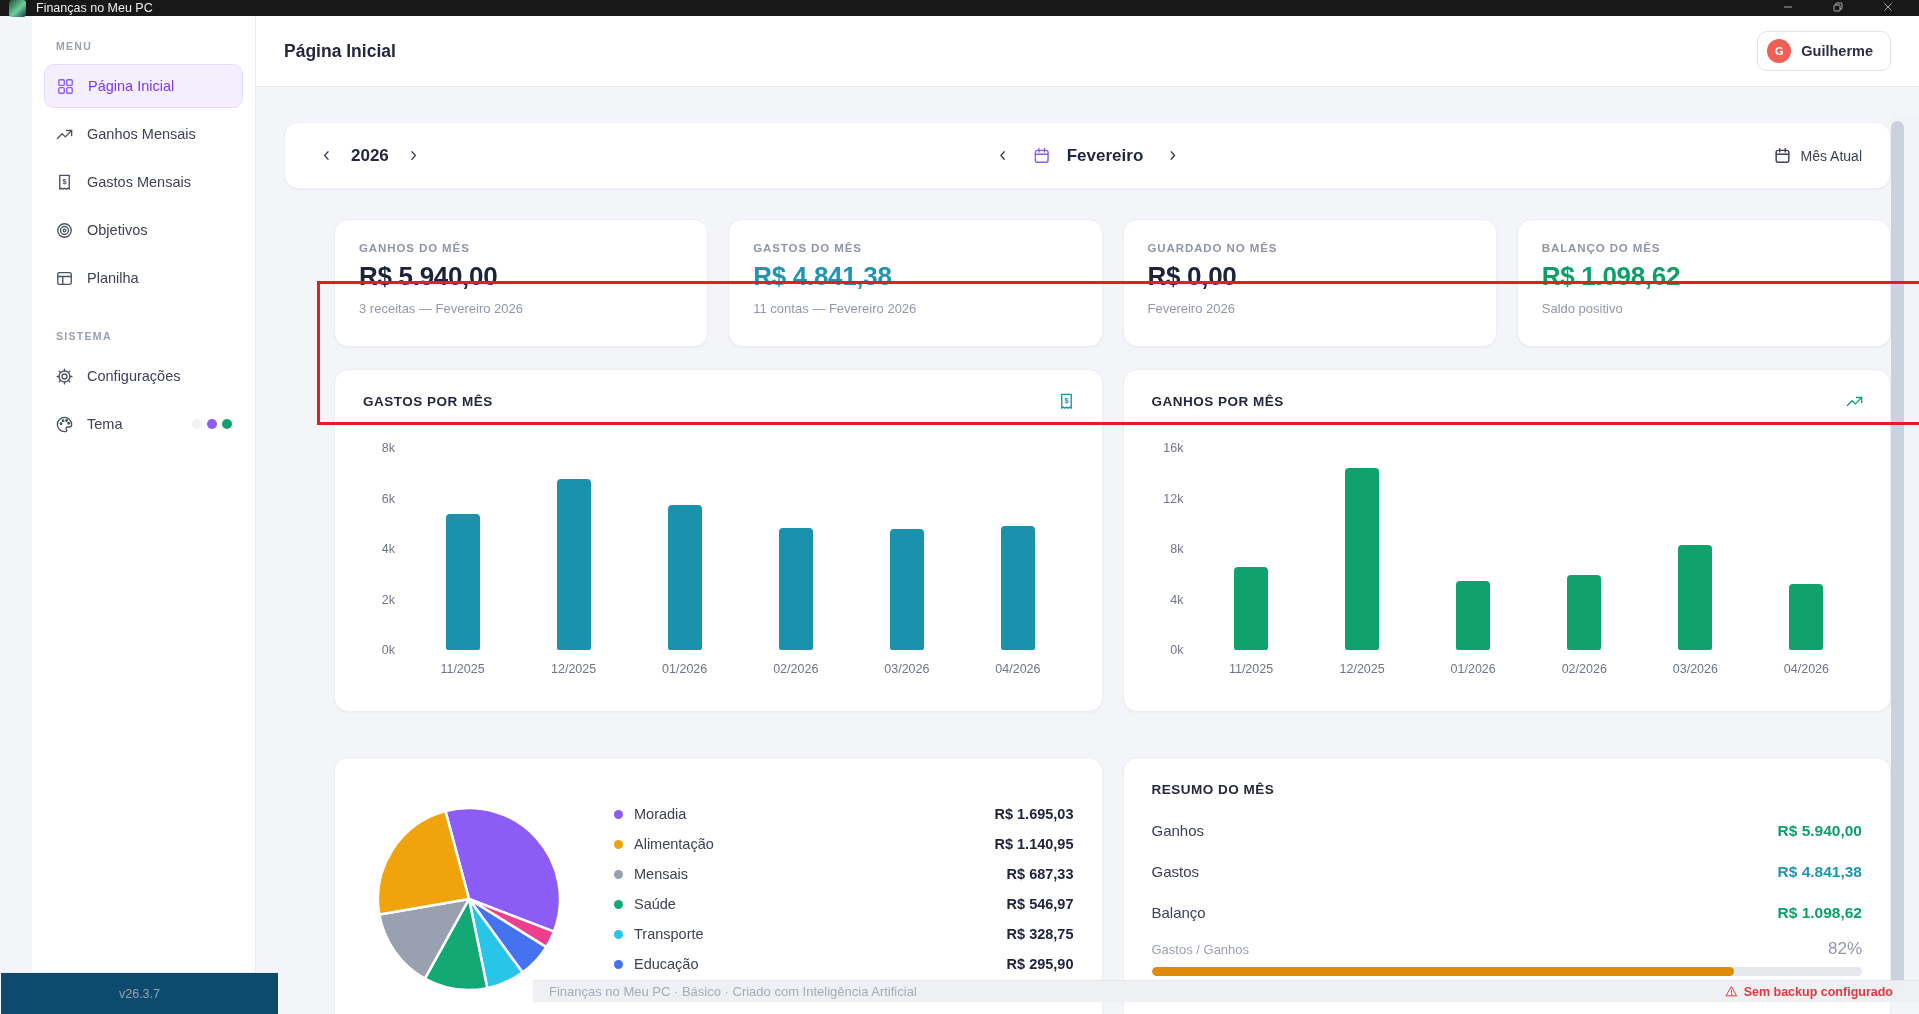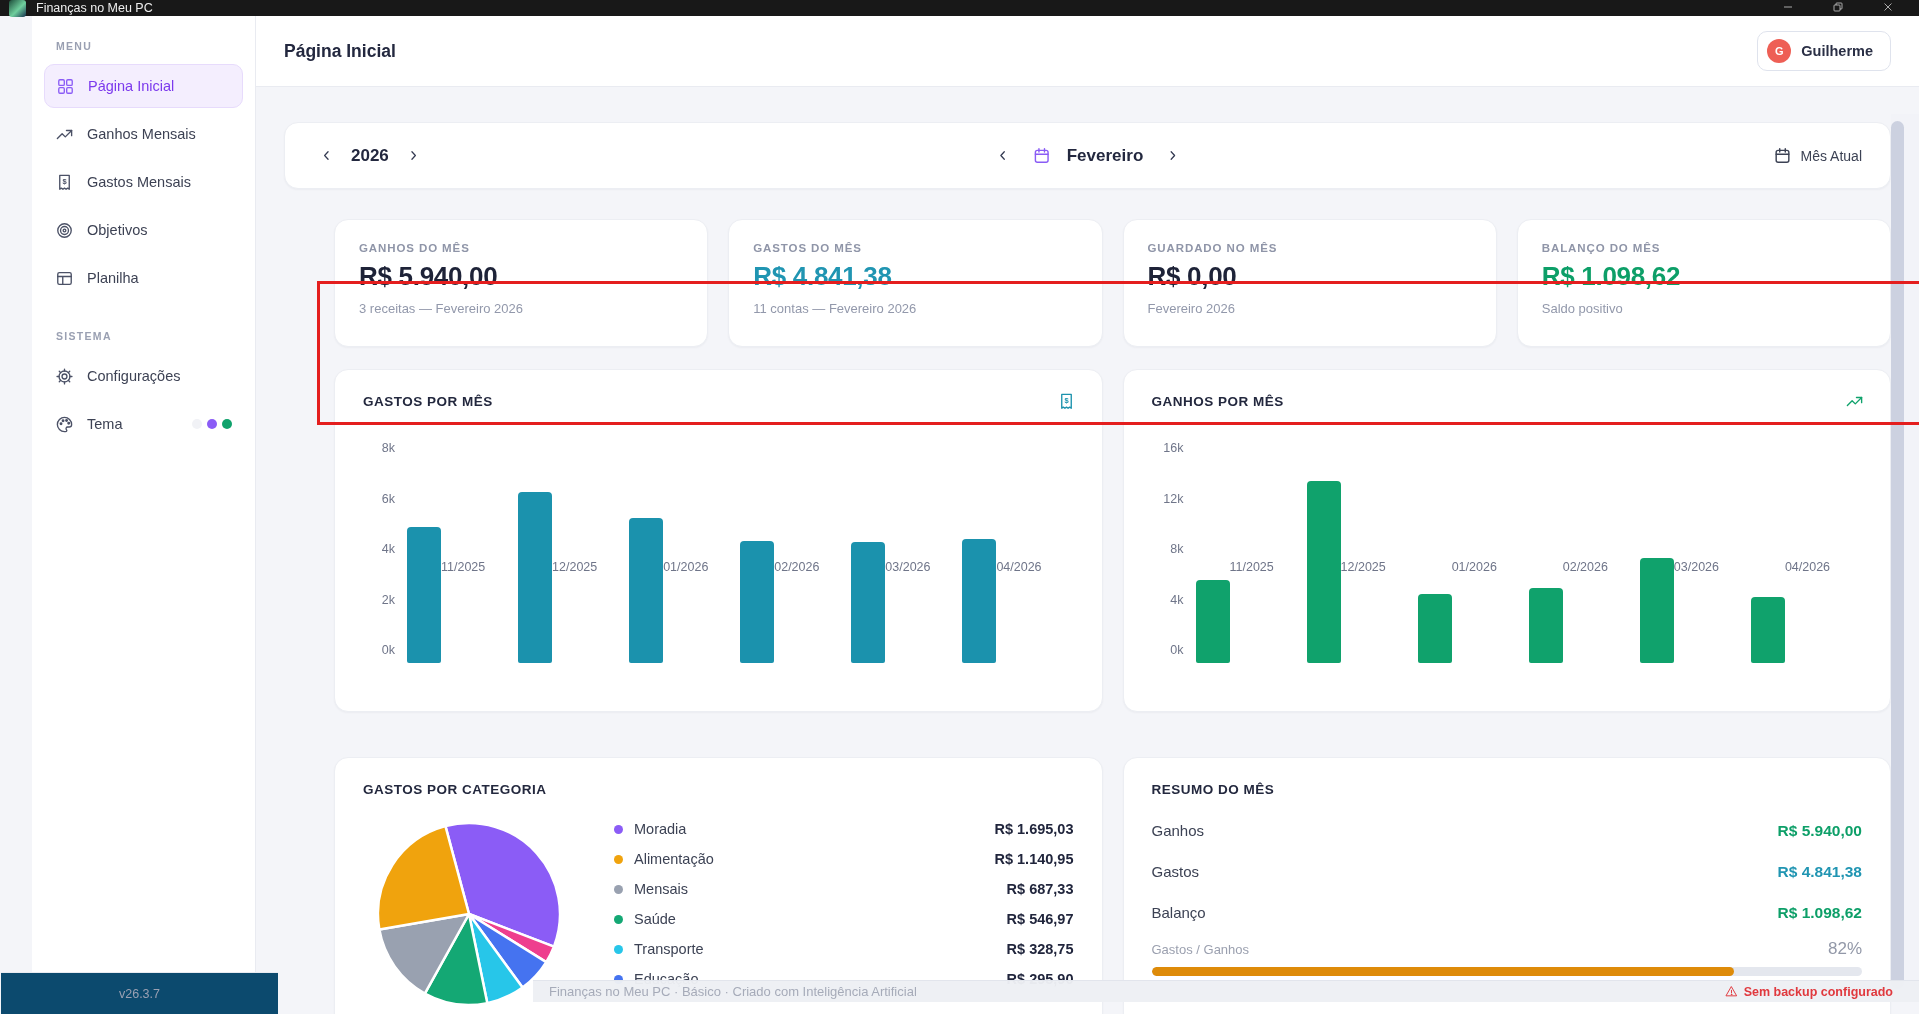--- a/index.html
+++ b/index.html
@@ -74,21 +74,21 @@
   .charts-row{display:grid;grid-template-columns:1fr 1fr;gap:20px;margin:22px 0 0 50px;}
   .chart-card{height:343px;padding:24px 28px;position:relative;}
   .card-title{font-size:13.5px;font-weight:700;letter-spacing:.5px;color:#23283e;}
   .corner-icon{position:absolute;top:22px;right:26px;width:19px;height:19px;display:flex;}
   .corner-icon svg{width:100%;height:100%;stroke:currentColor;fill:none;stroke-width:1.7;stroke-linecap:round;stroke-linejoin:round;}
 
   .barchart{display:flex;margin-top:36px;}
   .yaxis{width:44px;position:relative;height:231px;flex:none;}
   .ytick{position:absolute;right:12px;font-size:12.5px;color:#6f7589;transform:translateY(50%);}
   .bars{flex:1;display:flex;height:231px;}
-  .bar-slot{flex:1;display:flex;flex-direction:row;align-items:center;}
+  .bar-slot{flex:1;display:flex;flex-direction:column;align-items:center;}
   .bar-area{height:205px;display:flex;align-items:flex-end;}
   .bar{width:34px;border-radius:4px 4px 2px 2px;}
   .bar-label{height:26px;display:flex;align-items:flex-end;font-size:12.5px;color:#6f7589;}
 
   
   .bottom-row{display:grid;grid-template-columns:1fr 1fr;gap:20px;margin:45px 0 0 50px;}
   .bottom-card{height:300px;padding:24px 28px;overflow:hidden;}
   .cat-body{display:flex;margin-top:14px;align-items:flex-start;}
   .pie-wrap{width:190px;height:190px;margin:8px 0 0 11px;flex:none;}
   .legend{flex:1;margin-left:50px;margin-top:3px;}
@@ -421,21 +421,20 @@
                     </div>
                     <div class="bar-label">04/2026</div>
                   </div>
                 </div>
             </div>
           </div>
         </div>
 
         <div class="bottom-row">
           <div class="bottom-card card">
-            <div class="card-title">GASTOS POR CATEGORIA</div>
             <div class="cat-body">
               <div class="pie-wrap" id="pie0"><svg viewBox="0 0 190 190" width="190" height="190">
                     <path d="M95 95 L71.45 7.10 A91 91 0 0 1 179.93 127.67 Z" fill="#8b5cf6" stroke="#ffffff" stroke-width="2.5" stroke-linejoin="round"></path>
                     <path d="M95 95 L179.93 127.67 A91 91 0 0 1 172.23 143.13 Z" fill="#ee3e8e" stroke="#ffffff" stroke-width="2.5" stroke-linejoin="round"></path>
                     <path d="M95 95 L172.23 143.13 A91 91 0 0 1 148.57 168.56 Z" fill="#4573f0" stroke="#ffffff" stroke-width="2.5" stroke-linejoin="round"></path>
                     <path d="M95 95 L148.57 168.56 A91 91 0 0 1 113.33 184.13 Z" fill="#27c6e9" stroke="#ffffff" stroke-width="2.5" stroke-linejoin="round"></path>
                     <path d="M95 95 L113.33 184.13 A91 91 0 0 1 50.81 174.55 Z" fill="#14a874" stroke="#ffffff" stroke-width="2.5" stroke-linejoin="round"></path>
                     <path d="M95 95 L50.81 174.55 A91 91 0 0 1 5.34 110.55 Z" fill="#99a1b0" stroke="#ffffff" stroke-width="2.5" stroke-linejoin="round"></path>
                     <path d="M95 95 L5.34 110.55 A91 91 0 0 1 71.45 7.10 Z" fill="#f0a30d" stroke="#ffffff" stroke-width="2.5" stroke-linejoin="round"></path>
                   </svg></div>

